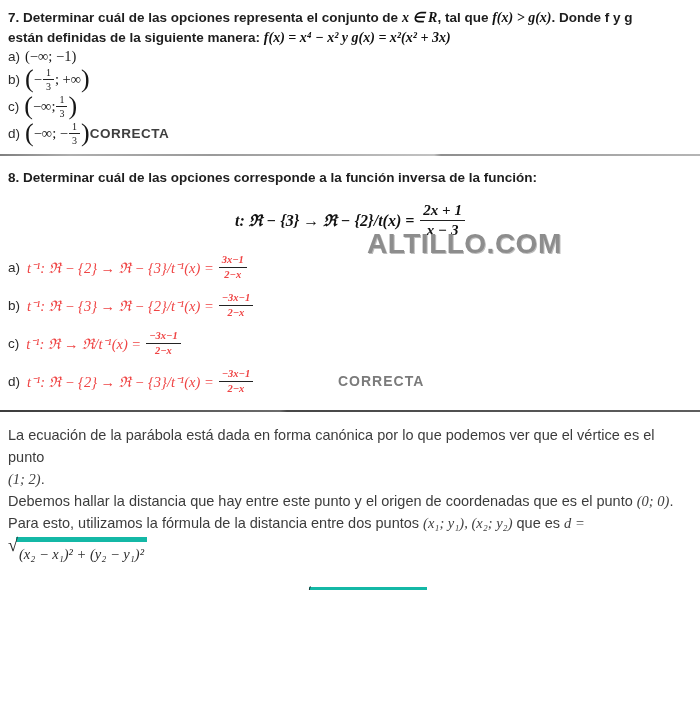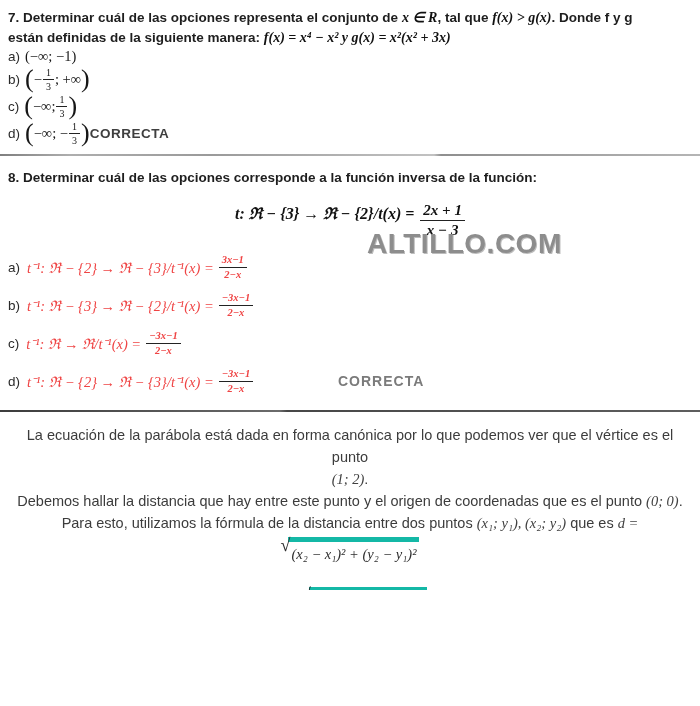--- a/index.html
+++ b/index.html
@@ -33,39 +33,39 @@
   .divider1 {
     margin: 8px -8px 12px -8px; height: 2px;
     background: linear-gradient(90deg, #7f7f7f 0%, #aeaeae 10%, #9a9a9a 30%, #c2c2c2 62%, #8f8f8f 63%, #b5b5b5 100%);
   }
   .divider2 {
     margin: 16px -8px 12px -8px; height: 2px;
     background: linear-gradient(90deg, #3c3c3c 0%, #6b6b6b 40%, #474747 41%, #5e5e5e 100%);
   }
   
   .q8-formula { text-align: center; margin: 14px 0 16px 0; }
-  .q8-formula .inner { display: inline-flex; font-family: "Liberation Serif", serif; font-style: italic; font-weight: bold; font-size: 16px; color: #111; }
+  .q8-formula .inner { display: inline-flex; align-items: center; font-family: "Liberation Serif", serif; font-style: italic; font-weight: bold; font-size: 16px; color: #111; }
   .q8-formula .frac { font-size: 15px; margin-left: 6px; }
   .q8-opt { display: flex; align-items: center; margin-bottom: 12px; position: relative; }
   .q8-opt .opt-label { font-size: 13.5px; color: #2a2a2a; margin-right: 7px; }
   .q8-math { display: inline-flex; align-items: center; font-family: "Liberation Serif", serif; font-style: italic; font-size: 14.5px; color: #ef4444; }
   .q8-math .frac { font-size: 10.5px; font-weight: bold; margin-left: 5px; }
   .q8-correcta { position: absolute; left: 330px; font-size: 14px; font-weight: bold; color: #7b7b7b; letter-spacing: 1px; }
   
   .watermark {
     position: absolute; left: 367px; top: 228px;
     font-size: 28px; font-weight: bold; letter-spacing: 0.5px;
     color: #8d8d8d;
     text-shadow: 1px 1px 0 #bdbdbd;
     font-family: "Liberation Sans", sans-serif;
   }
   
   .q9-title { font-weight: bold; font-size: 14px; line-height: 22px; color: #1c1c1c; }
   .q9-title .title-math { font-size: 14.5px; }
-  .q9-par { font-size: 14.5px; line-height: 22px; color: #3c3c3c; font-weight: 400; text-align: center; }
+  .q9-par { font-size: 14.5px; line-height: 22px; color: #3c3c3c; font-weight: 400; }
   .q9-par .math { font-size: 14.5px; color: #404040; }
   
   .sqrt-wrap { display: inline-flex; align-items: flex-start; font-family: "Liberation Serif", serif; font-style: italic; }
   .sqrt-sign { font-style: normal; font-size: 1.25em; line-height: 1; transform: translateY(-1px); }
   .radicand { border-top: 5px solid #14b8a6; margin-left: -2px; padding: 1px 3px 0 3px; }
   .q9-radline { font-size: 14.5px; color: #2e2e2e; margin-top: 2px; }
   .q9-eq { text-align: center; margin-top: 22px; font-family: "Liberation Serif", serif; font-style: italic; font-size: 15px; color: #1d1d1d; }
   .q9-eq .eq-lhs { margin-right: 6px; }
 </style>
 </head>

